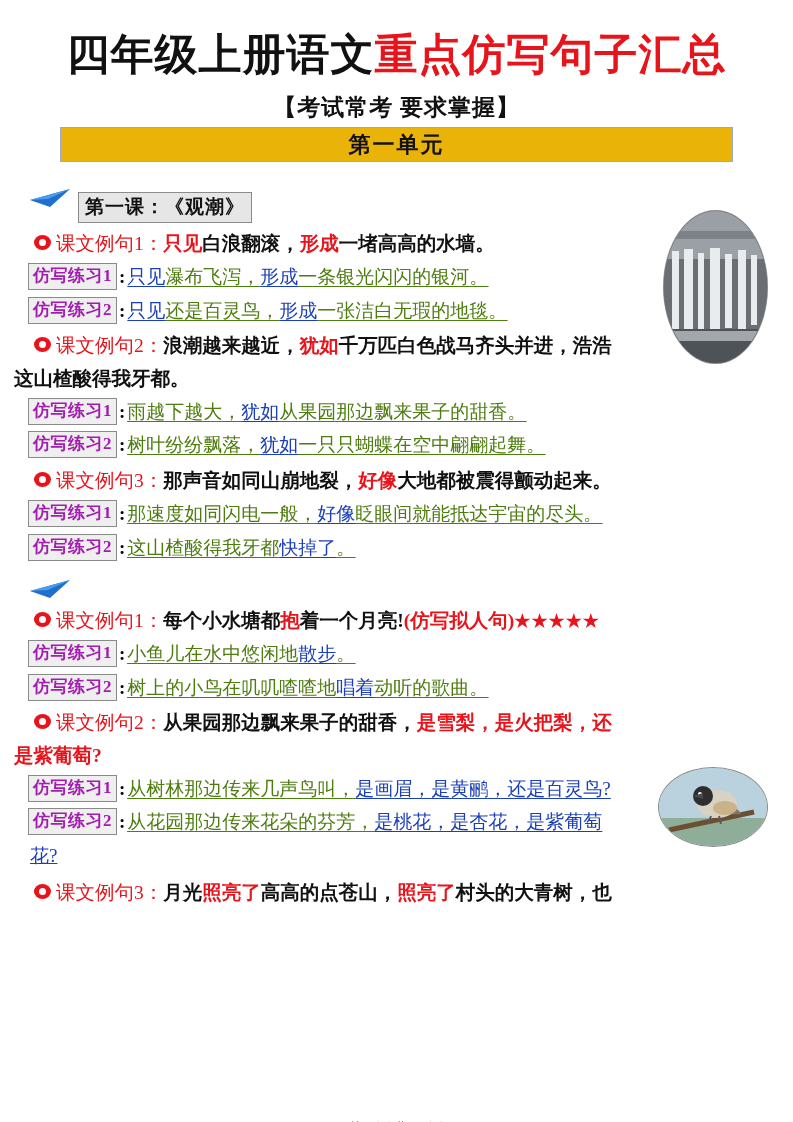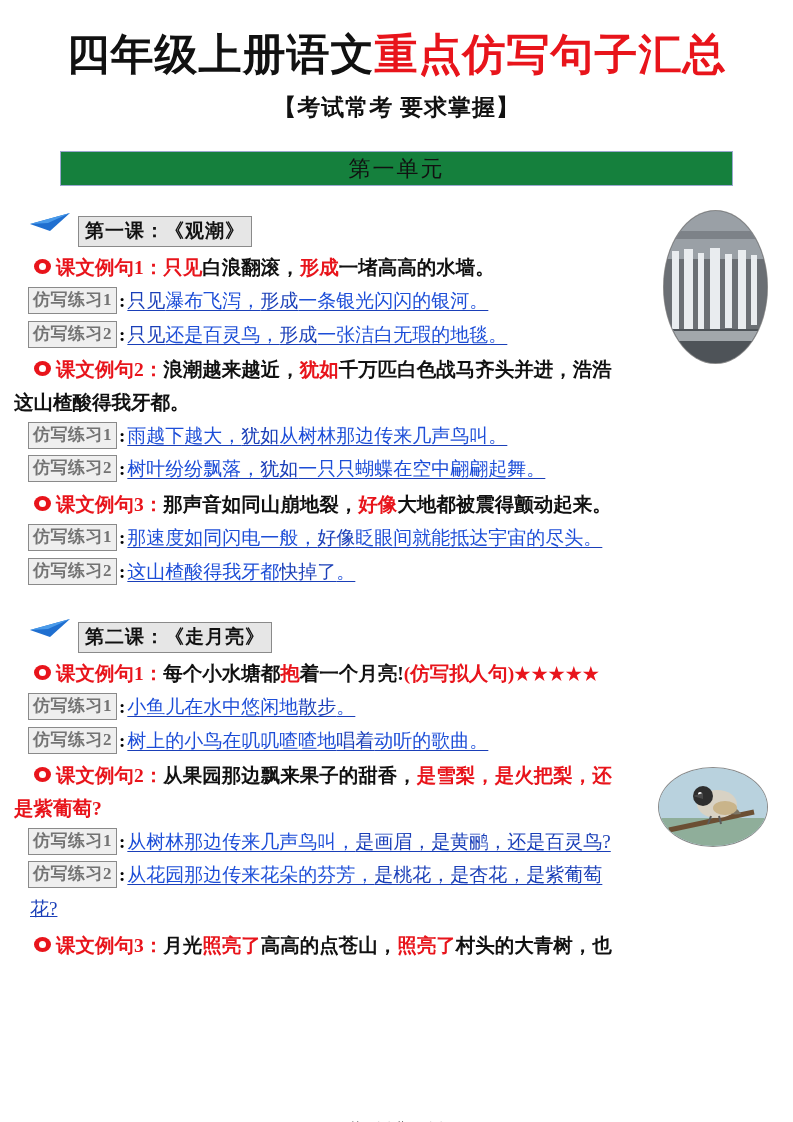--- a/index.html
+++ b/index.html
@@ -45,29 +45,29 @@
   .subtitle {
     text-align: center;
     font-size: 23px;
     font-weight: bold;
     color: #111;
     margin-top: 8px;
     letter-spacing: 1px;
   }
   
   .unit-banner {
-    margin: 28px 60px 0 60px;
+    margin: 4px 60px 0 60px;
     height: 33px;
-    background: #15803d;
+    background: #eab308;
     border: 1px solid #9aa7cf;
     display: flex;
     align-items: center;
     justify-content: center;
     font-size: 22px;
-    font-weight: normal;
+    font-weight: bold;
     color: #111;
     letter-spacing: 2px;
   }
   
   .lesson-head {
     display: flex;
     align-items: center;
     margin: 10px 0 4px 28px;
   }
   .flag-icon {
@@ -110,21 +110,21 @@
   .bullet::after {
     content: "";
     position: absolute;
     left: 5px;
     top: 4px;
     width: 7px;
     height: 7px;
     border-radius: 50%;
     background: #fff;
   }
-  .ex-label { color: #e8141b; font-weight: bold; }
+  .ex-label { color: #e8141b; font-weight: normal; }
   .ex-body { color: #111; }
   .kw-red { color: #e8141b; }
   .cont-line {
     font-size: 19.5px;
     font-weight: bold;
     line-height: 1.45;
     margin: 0 20px 0 14px;
     color: #111;
   }
   
@@ -134,42 +134,43 @@
     margin: 5px 0 5px 28px;
     padding-right: 18px;
   }
   .p-tag {
     flex: none;
     background: #efefef;
     border: 1px solid #8a8a8a;
     font-size: 17px;
     font-weight: bold;
     padding: 1px 4px;
-    color: #737373;
+    color: #a21caf;
     letter-spacing: 0.5px;
     line-height: 1.35;
     white-space: nowrap;
   }
   .p-colon {
     flex: none;
     font-size: 19px;
     font-weight: bold;
     padding: 0 2px;
     line-height: 1.5;
   }
   .p-text {
     font-size: 19px;
     line-height: 1.5;
     color: #1a3fb8;
     text-decoration: underline;
     text-underline-offset: 3px;
     font-weight: normal;
   }
   .p-text .plain {
-    color: #1d4ed8;
+    color: #4d7c0f;
+    text-decoration: underline;
   }
   .p-text .blue { color: #1a3fb8; }
   
   .img-waterfall {
     position: absolute;
     right: 26px;
     top: 185px;
     width: 103px;
     height: 152px;
     border-radius: 50%;
@@ -260,21 +261,21 @@
   </div>
 
   <div class="example">
     <span class="bullet"></span>
     <span class="ex-label">课文例句2：</span><span class="ex-body">浪潮越来越近，<span class="kw-red">犹如</span>千万匹白色战马齐头并进，浩浩</span>
   </div>
   <div class="cont-line">这山楂酸得我牙都。</div>
   <div class="practice">
     <span class="p-tag">仿写练习1</span>
     <span class="p-colon">:</span>
-    <span class="p-text"><span class="plain">雨越下越大，</span><span class="blue">犹如</span><span class="plain">从树林那边传来几声鸟叫。</span></span>
+    <span class="p-text"><span class="plain">雨越下越大，</span><span class="blue">犹如</span><span class="plain">从果园那边飘来果子的甜香。</span></span>
   </div>
   <div class="practice">
     <span class="p-tag">仿写练习2</span>
     <span class="p-colon">:</span>
     <span class="p-text"><span class="plain">树叶纷纷飘落，</span><span class="blue">犹如</span><span class="plain">一只只蝴蝶在空中翩翩起舞。</span></span>
   </div>
 
   <div class="example">
     <span class="bullet"></span>
     <span class="ex-label">课文例句3：</span><span class="ex-body">那声音如同山崩地裂，<span class="kw-red">好像</span>大地都被震得颤动起来。</span>
@@ -288,21 +289,20 @@
     <span class="p-tag">仿写练习2</span>
     <span class="p-colon">:</span>
     <span class="p-text"><span class="plain">这山楂酸得我牙都</span><span class="blue">快掉了</span><span class="plain">。</span></span>
   </div>
 
   <div class="lesson-head" style="margin-top:16px;">
     <svg class="flag-icon" viewBox="0 0 44 22">
       <polygon points="2,13 42,2 22,20" fill="#1f6fd0"></polygon>
       <polygon points="2,13 42,2 20,12" fill="#4a9bea"></polygon>
     </svg>
-    <span class="lesson-label">第二课：《走月亮》</span>
   </div>
 
   <div class="img-bird">
     <svg width="108" height="78" viewBox="0 0 108 78">
       <rect x="0" y="0" width="108" height="78" fill="#b9d2de"></rect>
       <rect x="0" y="50" width="108" height="28" fill="#8fae9a"></rect>
       <path d="M10 62 L95 44" stroke="#6b4f33" stroke-width="5" fill="none"></path>
       <ellipse cx="58" cy="36" rx="20" ry="14" fill="#d8d2c4"></ellipse>
       <circle cx="44" cy="28" r="10" fill="#2e2e2e"></circle>
       <circle cx="41" cy="26" r="2" fill="#fff"></circle>

